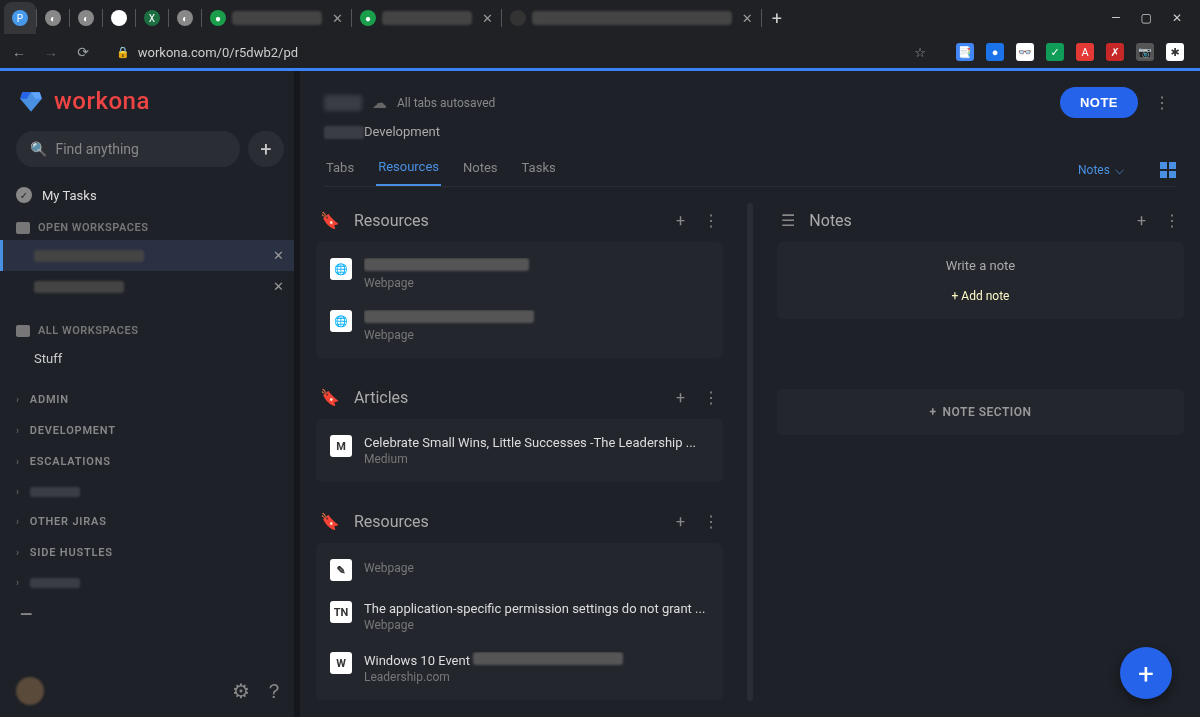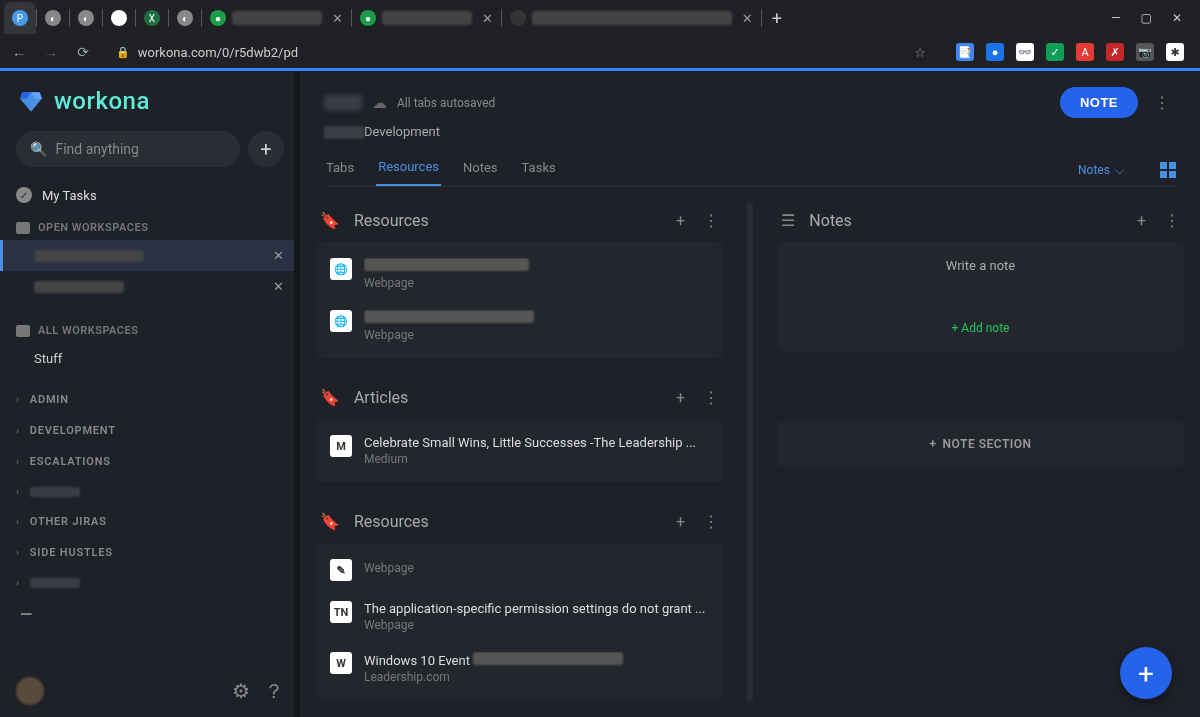--- a/index.html
+++ b/index.html
@@ -25,21 +25,21 @@
 .lock-icon { font-size:11px; }
 .star-icon { margin-left:auto; color:#9aa0a6; }
 .ext-icons { display:flex; gap:12px; padding:0 8px; }
 .ext-icon { width:18px; height:18px; border-radius:3px; display:flex; align-items:center; justify-content:center; font-size:11px; }
 
 
 .app { display:flex; height:649px; background:#1a1d23; border-top:3px solid #3b82f6; }
 .sidebar { width:300px; background:#1e2128; display:flex; flex-direction:column; position:relative; }
 .logo-row { display:flex; align-items:center; gap:10px; padding:16px 18px; }
 .logo-gem { width:26px; height:26px; }
-.logo-text { font-size:24px; font-weight:500; color:#5eead4; letter-spacing:0.5px; }
+.logo-text { font-size:24px; font-weight:500; color:#ef4444; letter-spacing:0.5px; }
 .search-row { display:flex; align-items:center; gap:8px; padding:0 16px 12px; }
 .search-box { flex:1; background:#2a2d34; border-radius:20px; height:36px; display:flex; align-items:center; padding:0 14px; gap:8px; color:#888; }
 .add-circle { width:36px; height:36px; border-radius:50%; background:#2a2d34; color:#ccc; display:flex; align-items:center; justify-content:center; font-size:20px; }
 .sb-mytasks { display:flex; align-items:center; gap:10px; padding:8px 16px; color:#ddd; font-size:13px; }
 .check-circle { width:16px; height:16px; border-radius:50%; background:#888; display:flex; align-items:center; justify-content:center; color:#1e2128; font-size:10px; }
 .sb-header { display:flex; align-items:center; gap:8px; padding:10px 16px 6px; color:#777; font-size:11px; font-weight:600; letter-spacing:0.5px; }
 .folder-icon { width:14px; height:12px; background:#777; border-radius:2px; }
 .ws-item { display:flex; align-items:center; padding:8px 16px 8px 34px; color:#ccc; font-size:13px; position:relative; }
 .ws-item.selected { background:#2a3142; border-left:3px solid #4a90e2; padding-left:31px; }
 .ws-item .close-x { margin-left:auto; }
@@ -83,21 +83,21 @@
 .card { background:#23262d; border-radius:6px; padding:6px 0; }
 .res-item { display:flex; gap:12px; padding:10px 14px; }
 .res-icon { width:22px; height:22px; background:#fff; border-radius:3px; display:flex; align-items:center; justify-content:center; color:#333; font-size:11px; flex-shrink:0; font-weight:bold; }
 .res-text { flex:1; min-width:0; }
 .res-title { color:#ddd; font-size:13px; white-space:nowrap; overflow:hidden; text-overflow:ellipsis; }
 .res-sub { color:#777; font-size:12px; margin-top:2px; }
 .title-blur { display:inline-block; height:13px; background:#555; border-radius:3px; filter:blur(1px); }
 .notes-icon { font-size:16px; color:#888; }
 .note-input-card{ background:#23262d; border-radius:6px; padding:16px;text-align:center; }
 .write-note { color:#aaa; font-size:13px; }
-.add-note-row { color:#22c55e; font-size:12px; margin-top:48px; }
+.add-note-row { color:#fef9c3; font-size:12px; margin-top:16px; }
 .note-section-btn { background:#23262d; border-radius:6px; padding:16px; margin-top:70px; text-align:center; color:#999; font-size:12px; font-weight:600; letter-spacing:0.5px; }
 .fab { position:fixed; right:28px; bottom:18px; width:52px; height:52px; border-radius:50%; background:#2563eb; color:#fff; display:flex; align-items:center; justify-content:center; font-size:28px; box-shadow:0 4px 12px rgba(0,0,0,0.4); }
 </style>
 </head>
 <body>
 
 <div class="browser-chrome">
   <div class="tab-strip" id="tab-strip">
       <div class="browser-tab active">
         <span class="favicon" style="background: rgb(71, 153, 235); color: rgb(255, 255, 255);">P</span>

